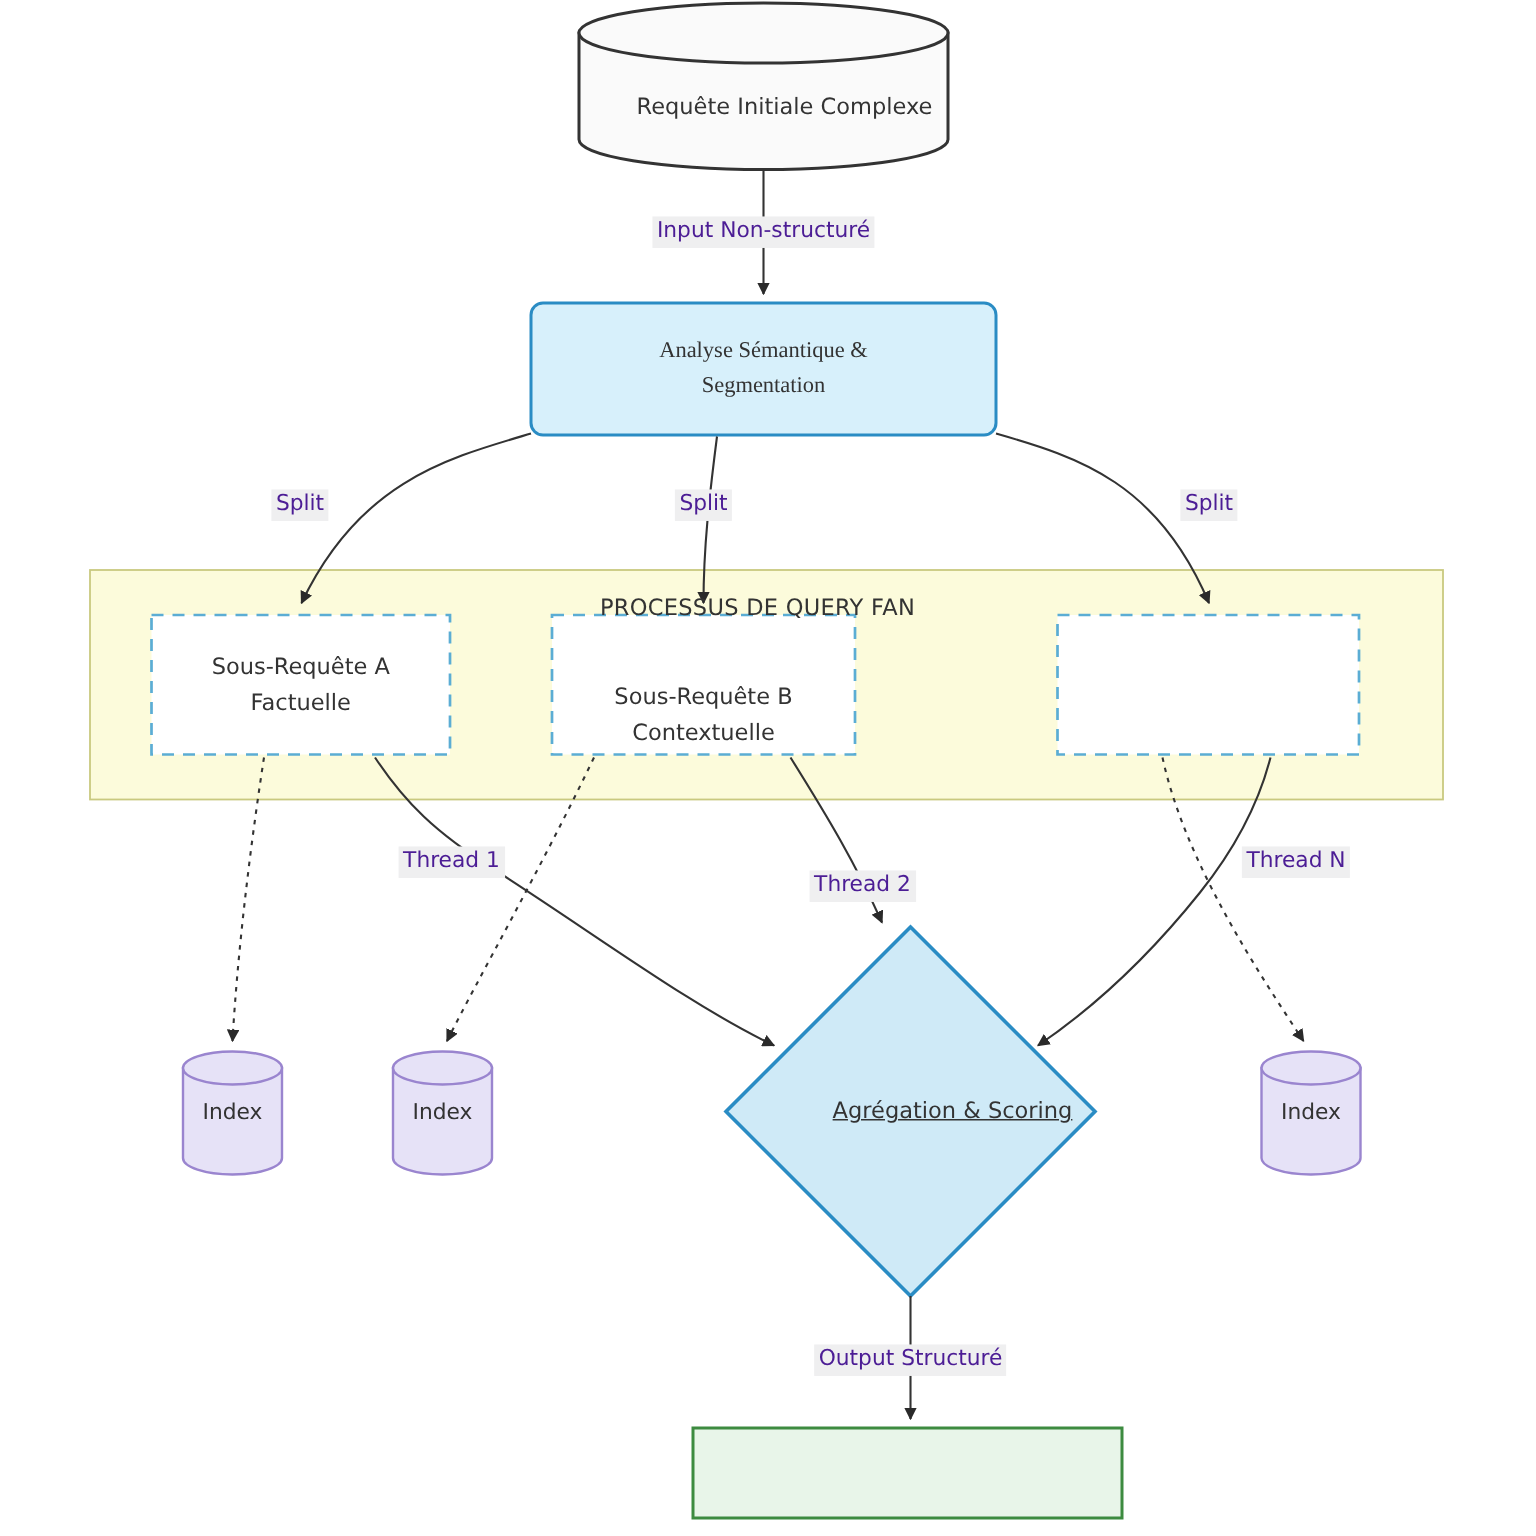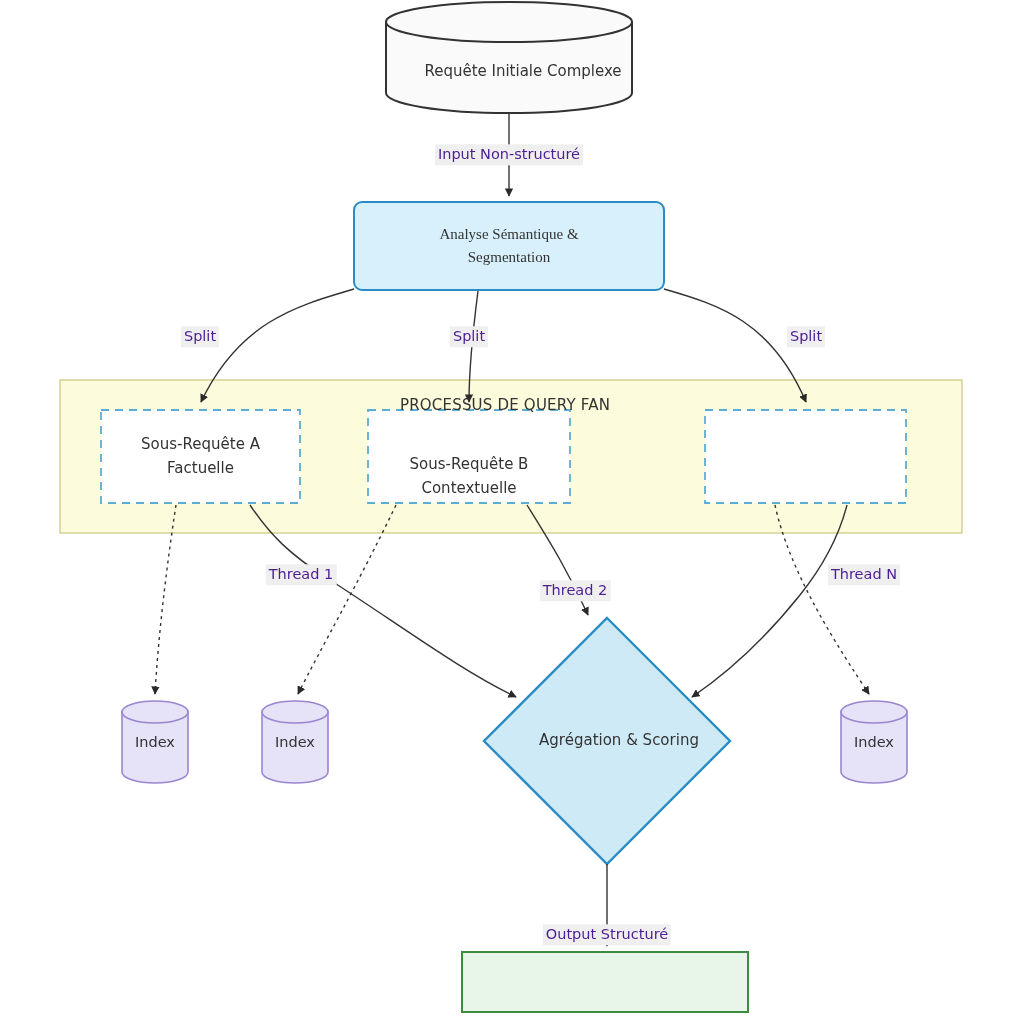--- a/index.html
+++ b/index.html
@@ -138,28 +138,28 @@
   <div class="node-label" style="left:368px; top:410px; width:202px; height:93px;margin-top:20px;">
     <span>Sous-Requête B</span>
     <span>Contextuelle</span>
   </div>
 
 
   <div class="node-label idx-label" style="left:122px; top:712px; width:66px; height:60px;">Index</div>
   <div class="node-label idx-label" style="left:262px; top:712px; width:66px; height:60px;">Index</div>
   <div class="node-label idx-label" style="left:841px; top:712px; width:66px; height:60px;">Index</div>
 
-  <div class="node-label" style="left:496px; top:711px; width:246px; height:60px;">Agrégation &amp; Scoring</div>
+  <div class="node-label" style="left:512px; top:711px; width:246px; height:60px;text-decoration:underline;">Agrégation &amp; Scoring</div>
 
 
   <div class="edge-label" style="left:509px; top:155px;">Input Non-structuré</div>
 
   <div class="edge-label" style="left:200px; top:337px;">Split</div>
   <div class="edge-label" style="left:469px; top:337px;">Split</div>
   <div class="edge-label" style="left:806px; top:337px;">Split</div>
 
   <div class="edge-label" style="left:301px; top:575px;">Thread 1</div>
   <div class="edge-label" style="left:575px; top:575px;margin-top:16px;">Thread 2</div>
   <div class="edge-label" style="left:864px; top:575px;">Thread N</div>
 
-  <div class="edge-label" style="left:607px; top:907px;margin-top:28px;">Output Structuré</div>
+  <div class="edge-label" style="left:607px; top:907px;">Output Structuré</div>
 
 </div>
 
 </body></html>

